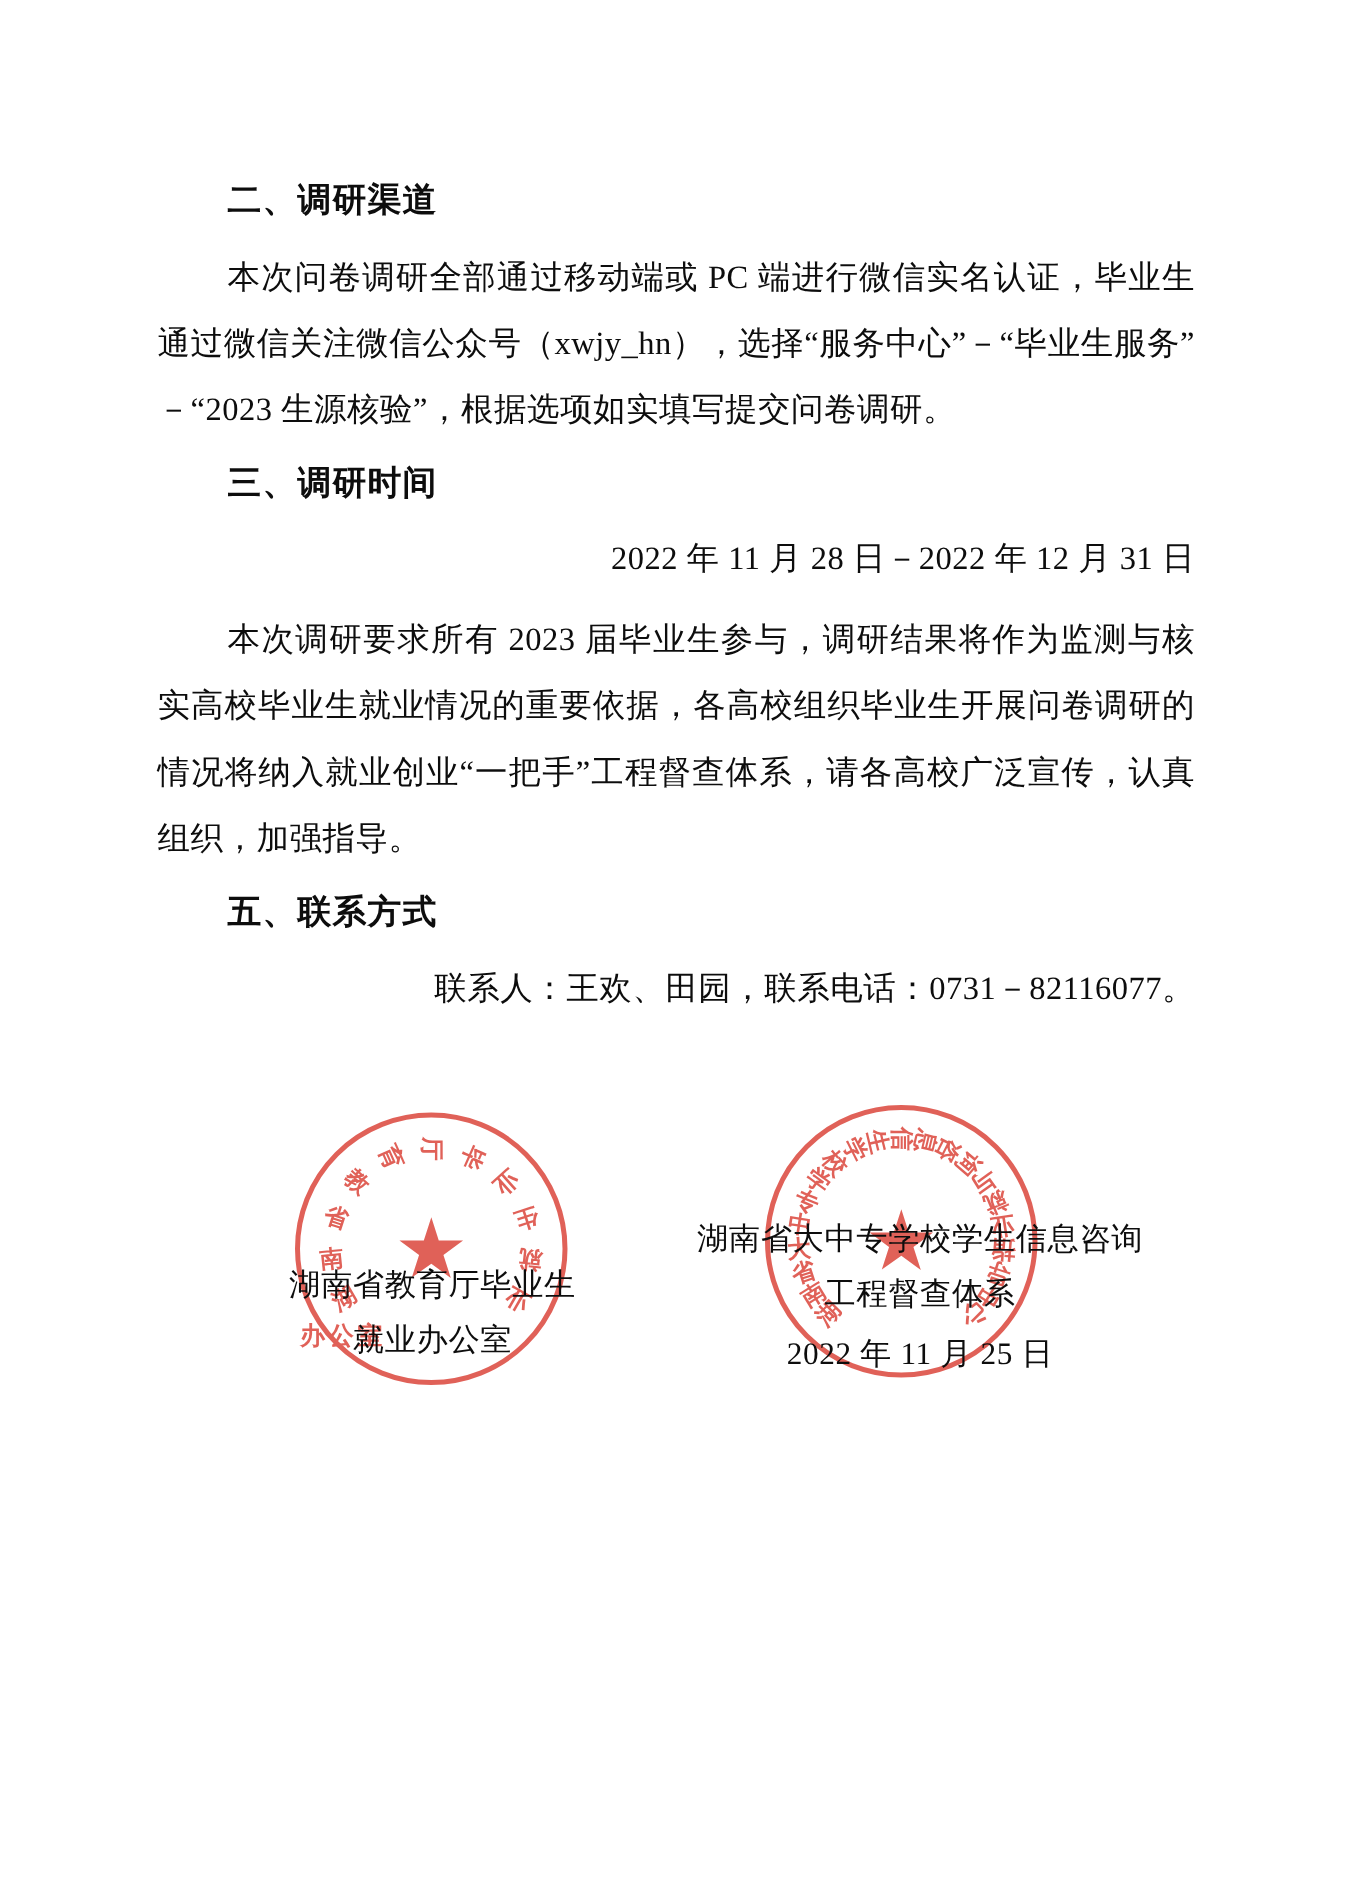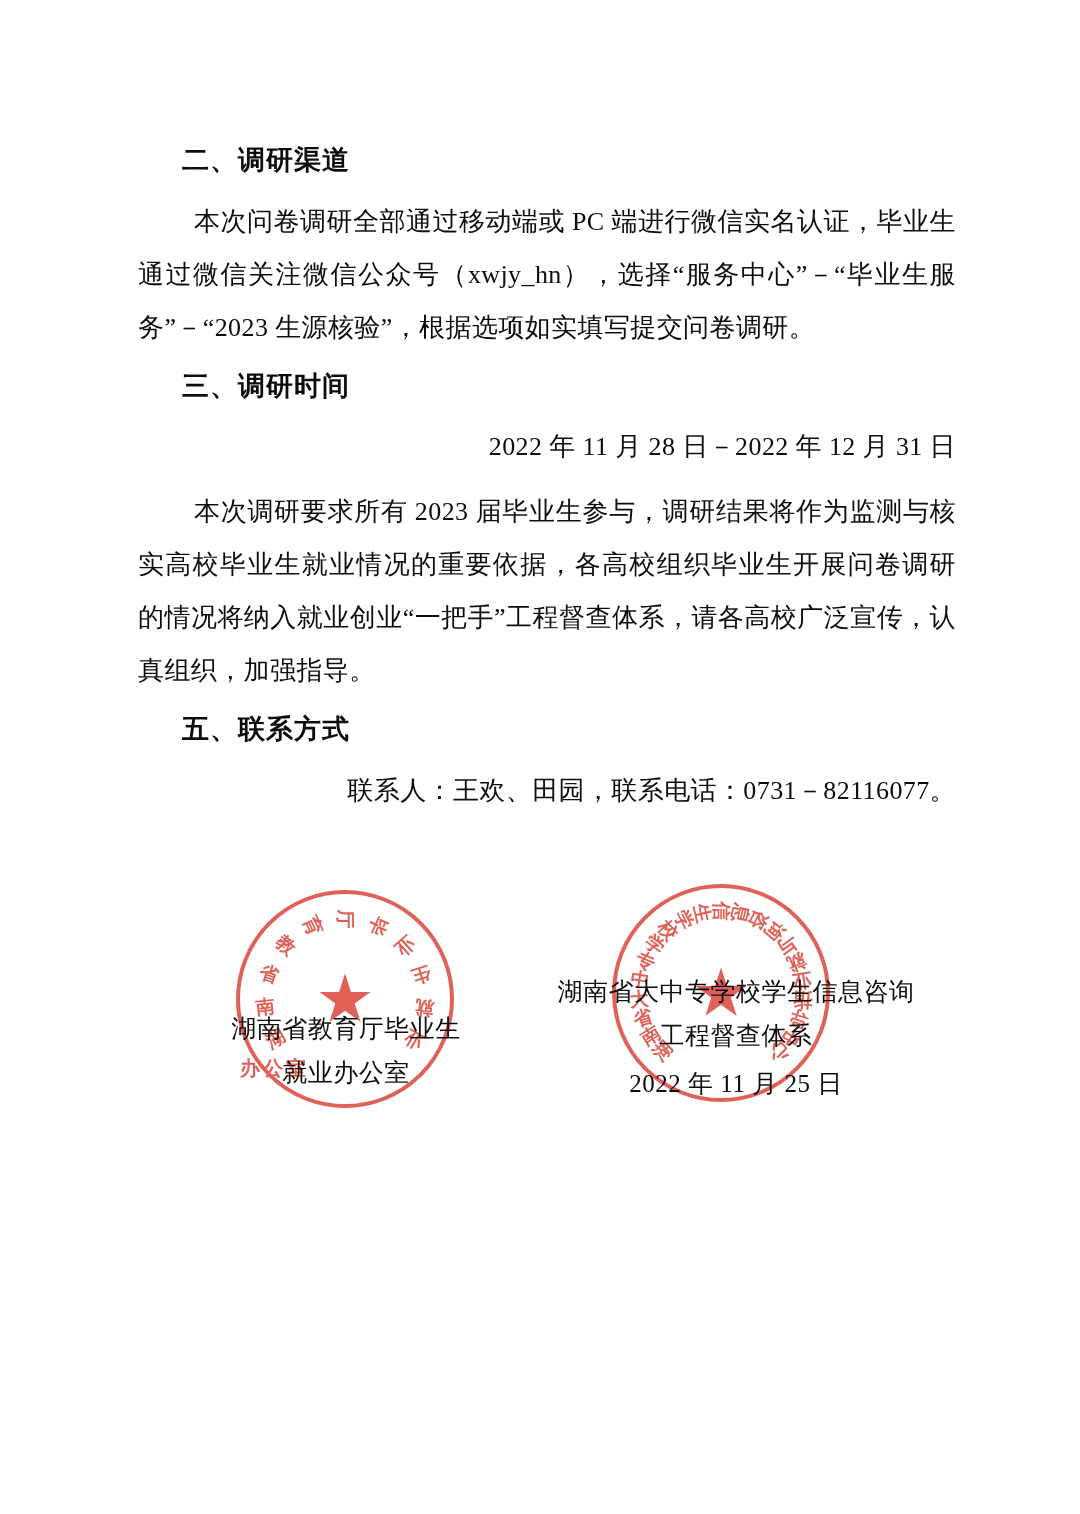--- a/index.html
+++ b/index.html
@@ -32,21 +32,21 @@
     font-size: 27px;
     font-weight: bold;
     letter-spacing: 1px;
     margin: 0 0 14px 0;
     padding-left: 56px;
     line-height: 1.5;
   }
   .para {
     font-size: 26px;
     line-height: 53px;
-    margin: 0 0 12px 12px;
+    margin: 0 0 12px 0;
     text-align: justify;
     text-justify: inter-ideograph;
     text-indent: 56px;
     letter-spacing: 0.4px;
   }
   .para.nojust {
     text-align: right;
   }
   
   .seal-area {

